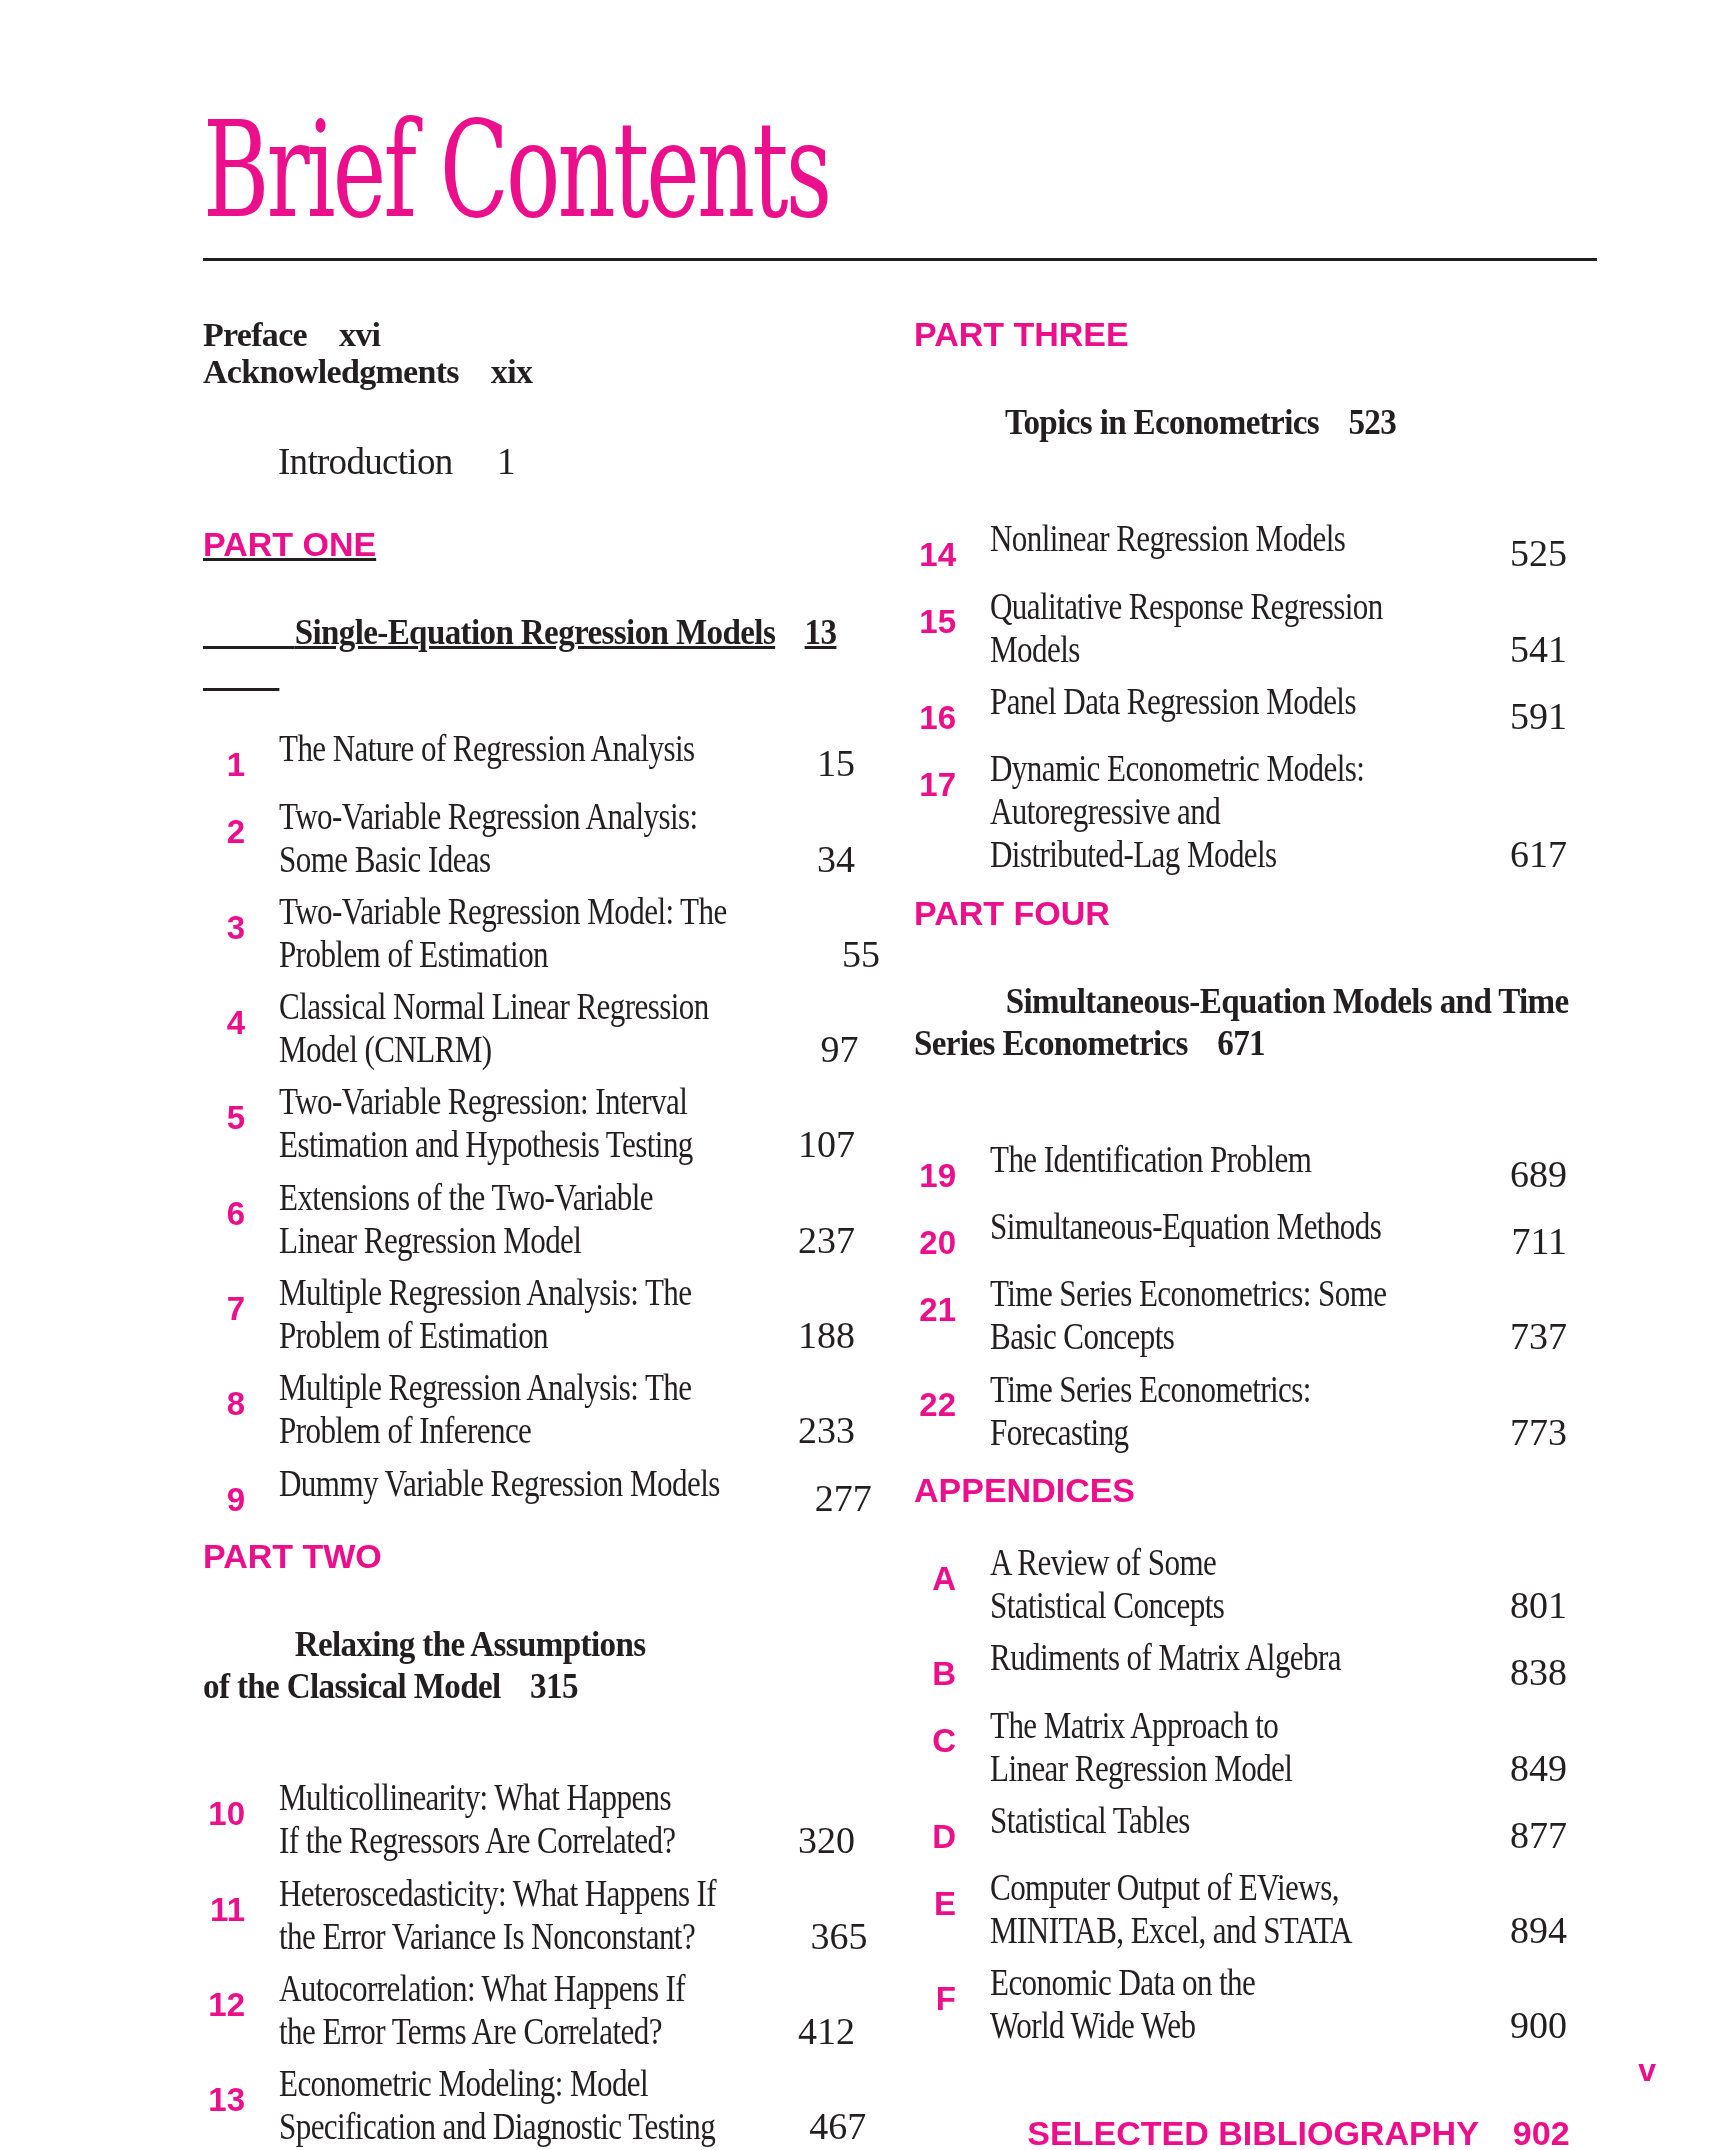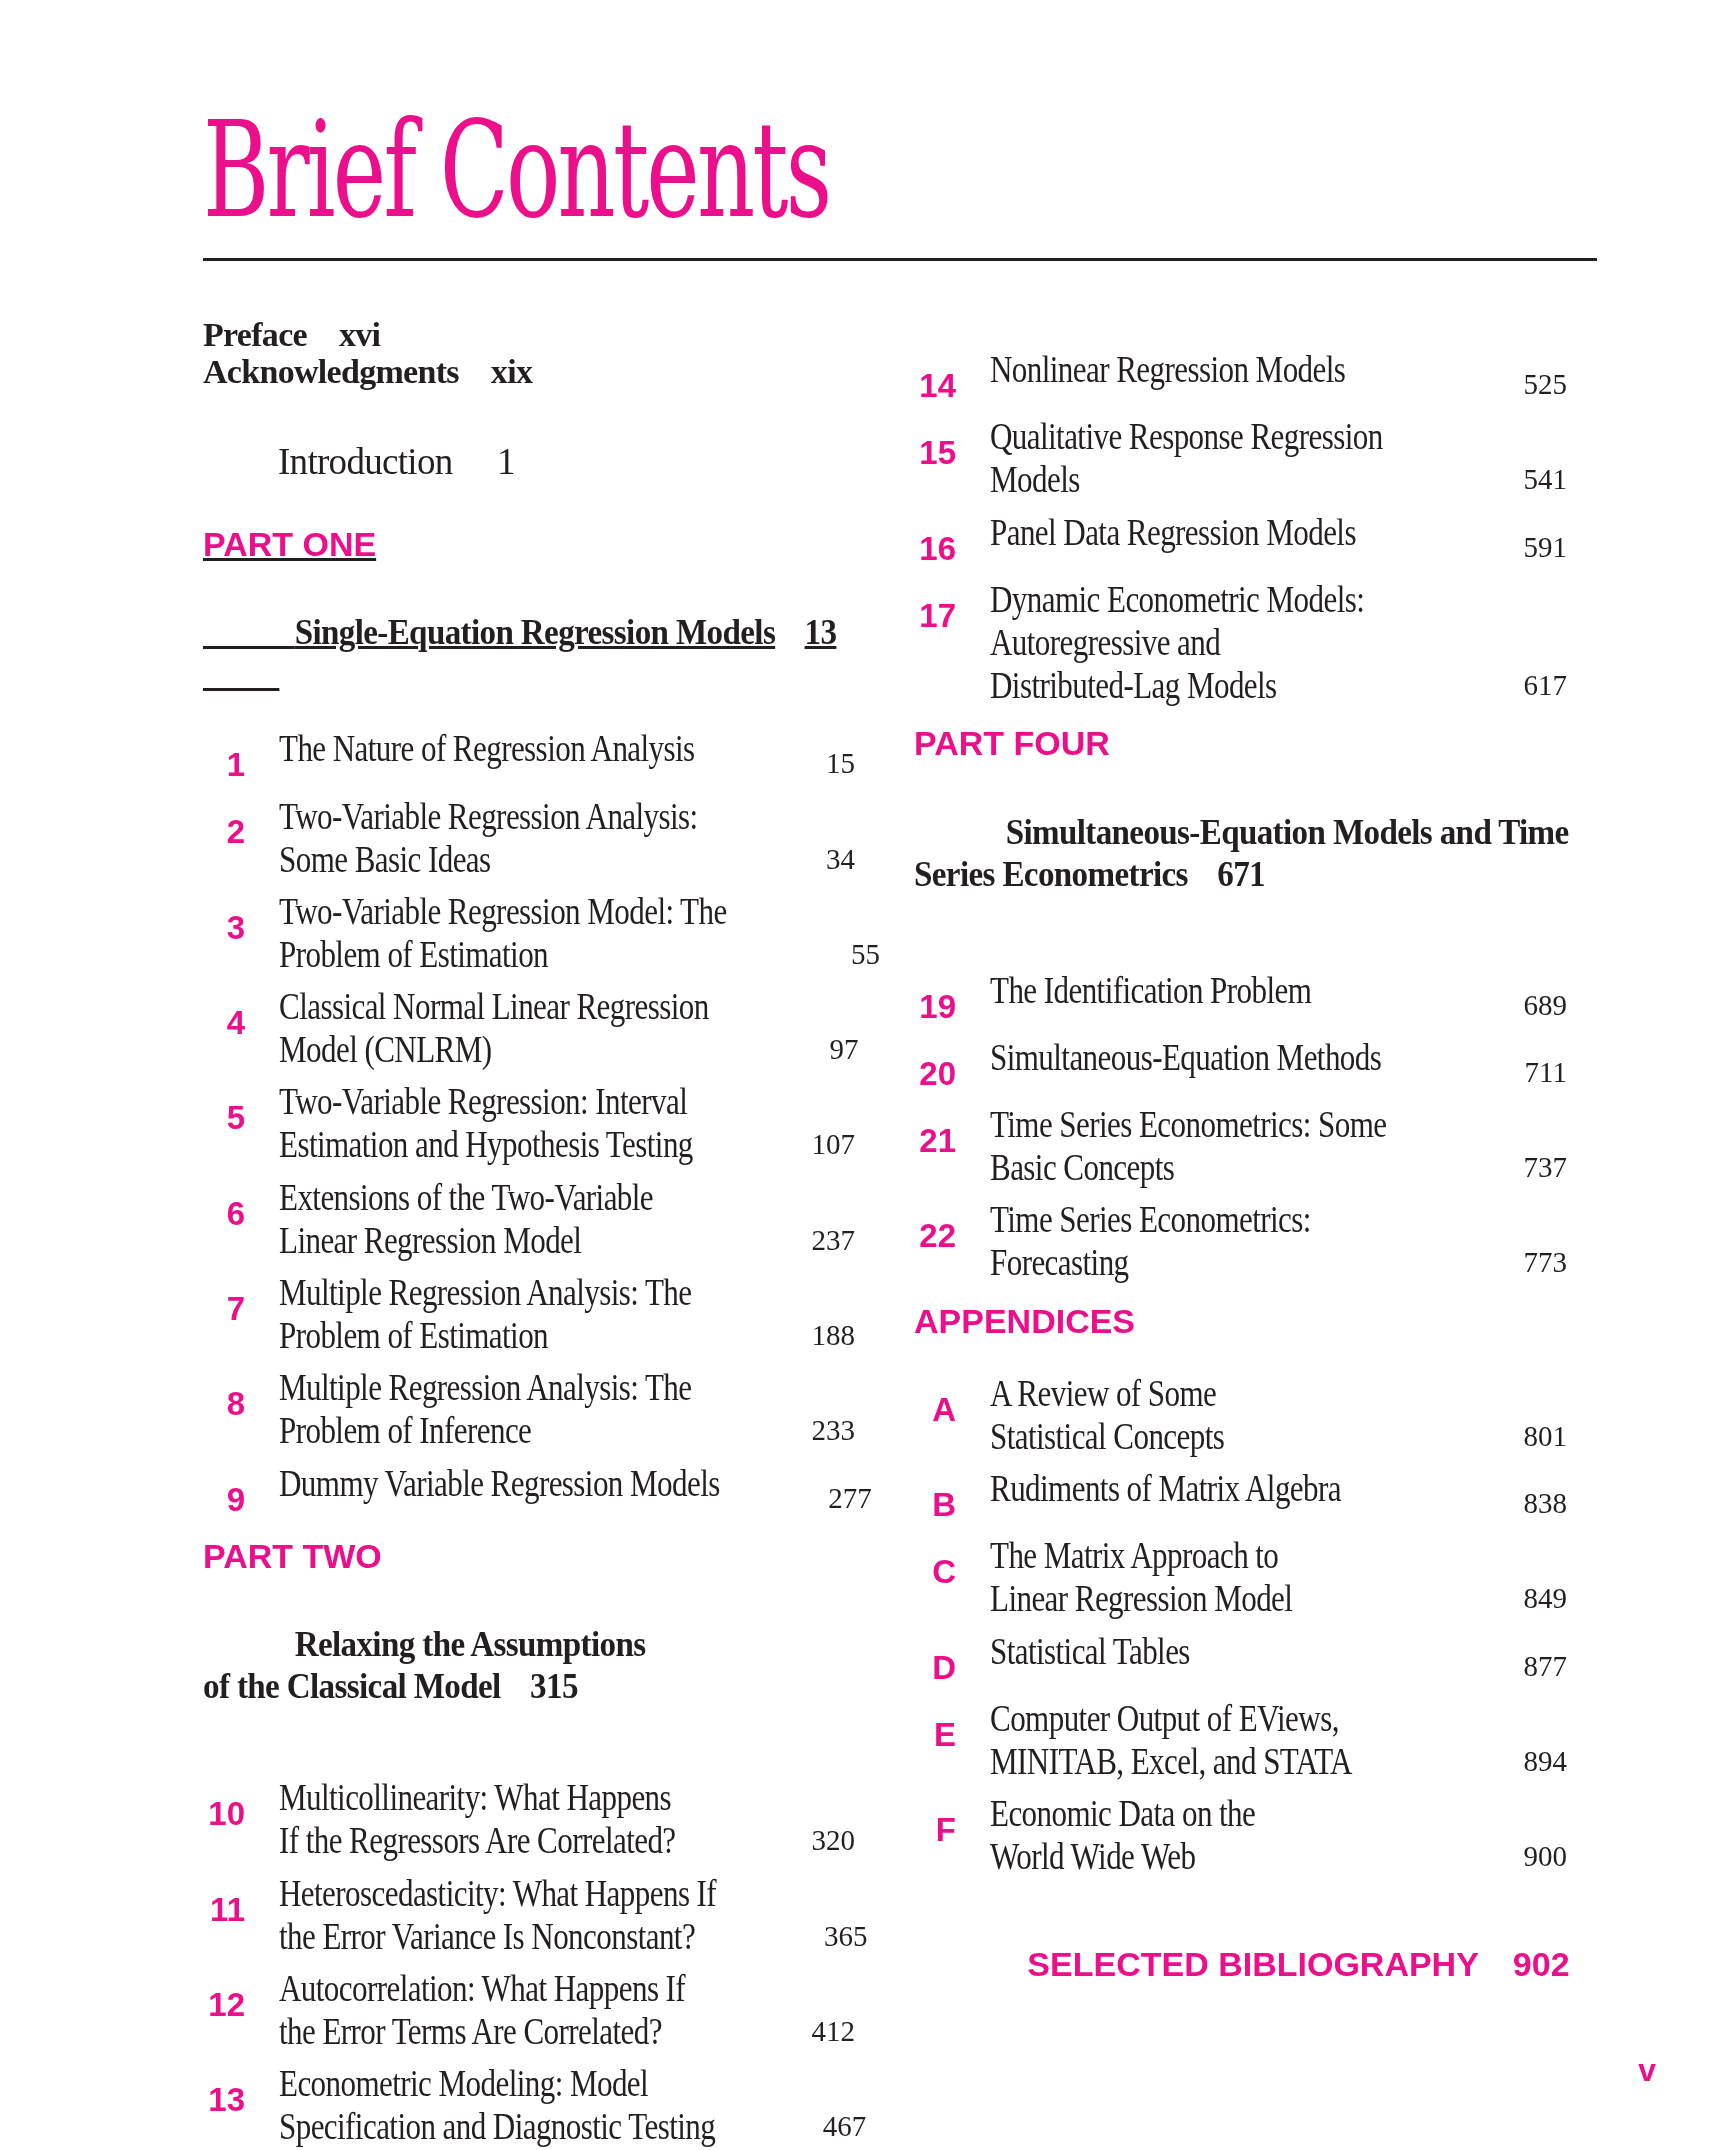--- a/index.html
+++ b/index.html
@@ -61,21 +61,21 @@
     font-family:"Liberation Sans", sans-serif; font-weight:bold;
     font-size:33px; line-height:40px; color:var(--accent);margin-top:15px;
   }
   .etitle {
     flex:1; margin-left:34px; font-size:37px; line-height:43px;
     letter-spacing:-0.7px; white-space:pre;
     transform:scaleX(0.84); transform-origin:left top;
   }
   .pg {
     flex:none; align-self:flex-end; min-width:68px; text-align:right;
-    font-size:29px; line-height:43px;
+    font-size:38px; line-height:43px;
   }
 
   
   .biblio { margin-top:32px; }
 
   
   .folio {
     position:absolute; top:2052px; right:65px;
     font-family:"Liberation Sans", sans-serif; font-weight:bold;
     font-size:32px; color:var(--accent);
@@ -221,20 +221,26 @@
               <div class="pg">467</div>
             </div>
           </div>
 
       </div>
 
       <div class="col-gap"></div>
 
       <div class="col-right">
 
+        <div class="part first">
+          <div class="part-heading">PART THREE</div>
+          <div class="part-subtitle">
+            <span>Topics in Econometrics</span><span class="sub-page">523</span>
+          </div>
+        </div>
 
         <div class="entries">
 
             <div class="entry">
               <div class="num">14</div>
               <div class="etitle">Nonlinear Regression Models</div>
               <div class="pg">525</div>
             </div>
 
             <div class="entry">

